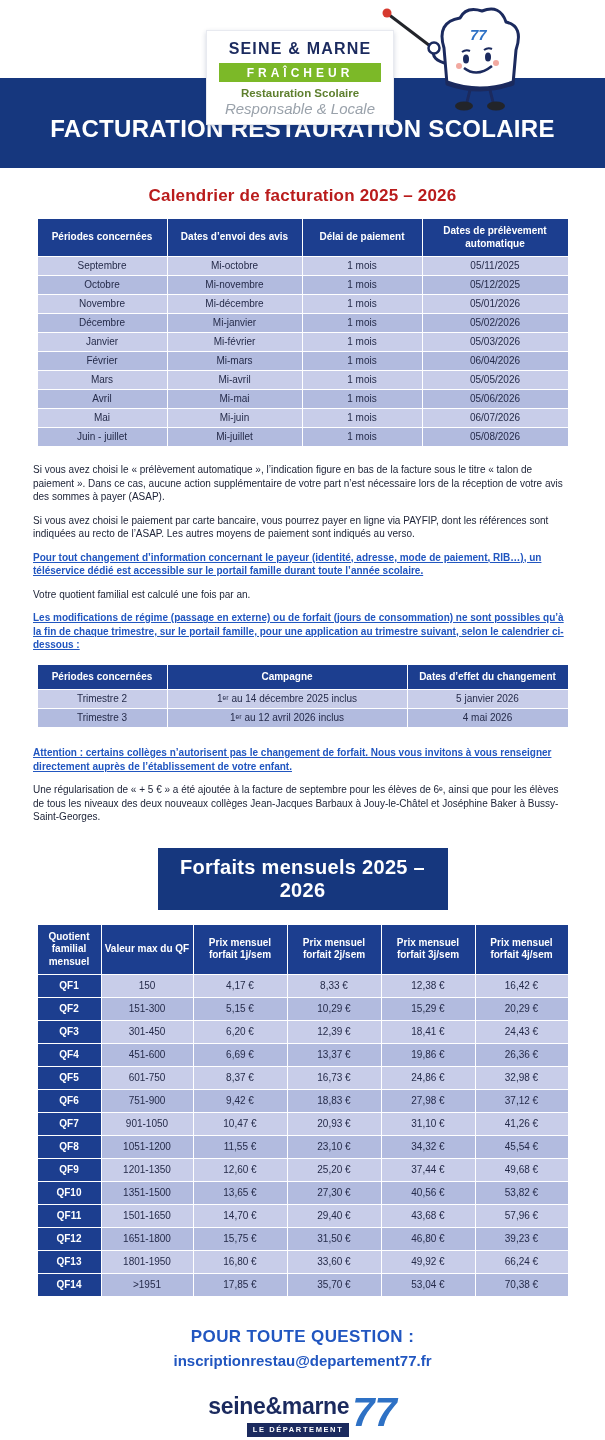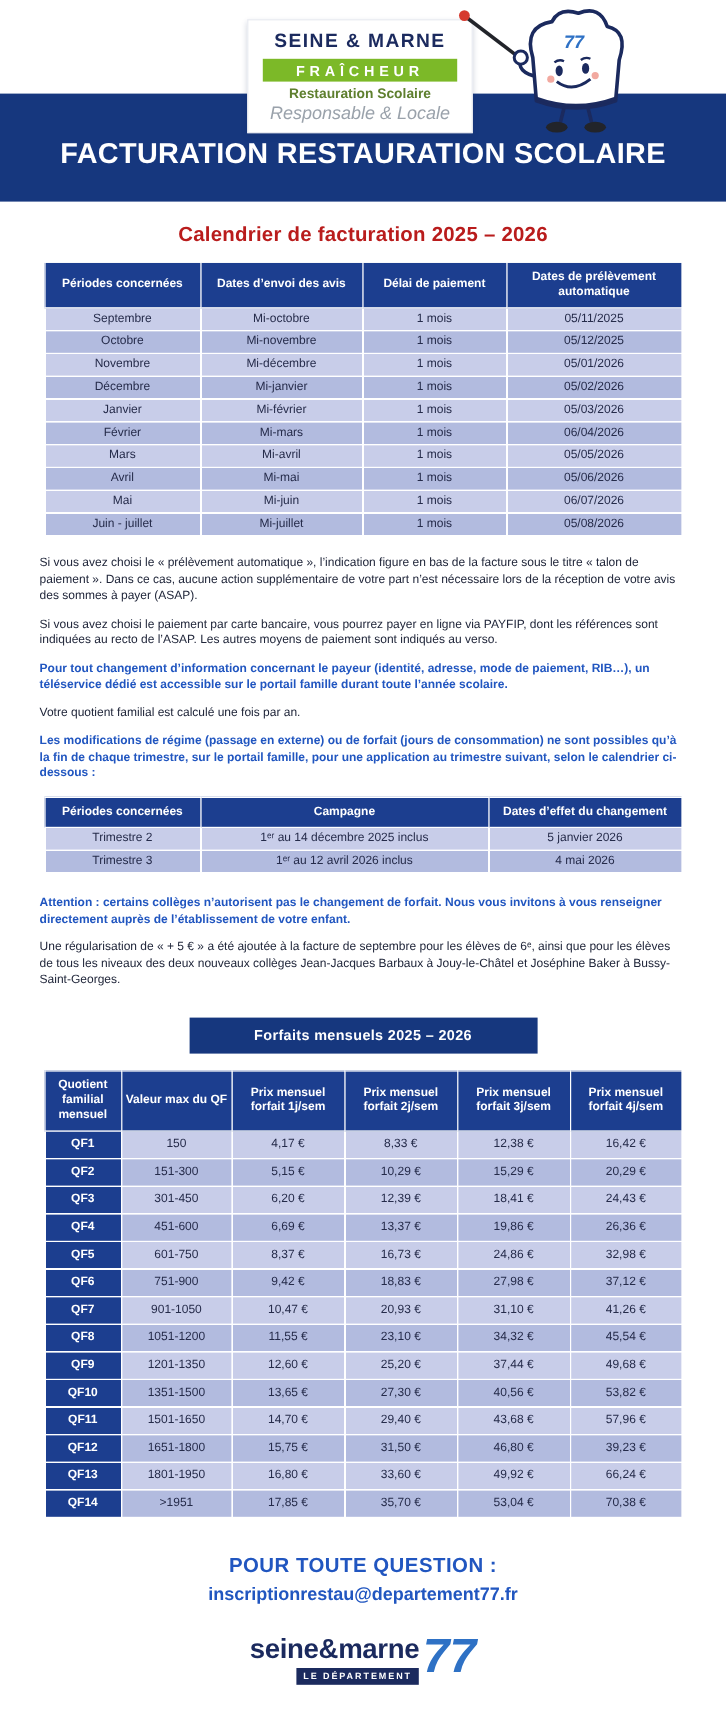--- a/index.html
+++ b/index.html
@@ -9,55 +9,55 @@
     background:#fff; font-family:"Liberation Sans","DejaVu Sans",sans-serif;
   }
   
   .header { position:relative; height:168px; }
   .band { position:absolute; top:78px; left:0; width:100%; height:90px; background:#16377e; }
   .main-title {
     position:absolute; top:115px; left:0; width:100%; text-align:center;
     color:#ffffff; font-size:24px; font-weight:700; letter-spacing:.3px; z-index:1;
   }
   .logo-box {
-    position:absolute; top:16px; left:206px; width:188px; background:#fff;
+    position:absolute; top:30px; left:206px; width:188px; background:#fff;
     border:1px solid #e8eaf0; box-shadow:0 2px 5px rgba(20,40,90,.20);
     padding:9px 8px 7px; text-align:center; z-index:2;
   }
   .logo-name { color:#1b2a5e; font-size:16px; font-weight:700; letter-spacing:1.2px; white-space:nowrap; }
   .logo-banner { margin:5px 4px; background:#7cb928; color:#fff; font-size:12px; font-weight:700; letter-spacing:4px; padding:3px 0 2px; }
   .logo-line2 { color:#5e7f2e; font-size:11.5px; font-weight:700; }
   .logo-line3 { color:#9aa2ab; font-size:15px; margin-top:1px;font-style:italic; }
   .mascot { position:absolute; top:2px; left:378px; width:152px; height:114px; z-index:3; }
   
   .section-title { margin-top:18px; text-align:center; color:#b91c1c; font-size:17px; font-weight:700; letter-spacing:.2px; }
   .banner {
     width:290px; margin:24px auto 0; background:#16377e; color:#fff; text-align:center;
-    font-size:12px; font-weight:700; padding:8px 0; letter-spacing:.3px;
+    font-size:20px; font-weight:700; padding:8px 0; letter-spacing:.3px;
   }
   
   table.data { table-layout:fixed; width:531px; margin:12px auto 0; border-collapse:collapse; }
   table.data th {
     background:#1c3e8f; color:#fff; font-size:10px; font-weight:700; text-align:center;
     vertical-align:middle; padding:6px 3px; border:1px solid #fff; line-height:1.25;
   }
   table.data td {
     font-size:10px; color:#252b4a; text-align:center; vertical-align:middle;
     padding:3px; border:1px solid #fff; line-height:1.2; white-space:nowrap; overflow:hidden;
   }
   table.data tbody tr:nth-child(odd) td { background:#c8cde9; }
   table.data tbody tr:nth-child(even) td { background:#b2bbdf; }
   table.forfaits td { padding:5px 3px; }
   table.data.forfaits tbody tr td:first-child { background:#1c3e8f; color:#fff; font-weight:700; }
   table.forfaits { margin-top:14px; }
   
   .text { margin:16px 33px 0; }
   .text2 { margin-top:18px; }
   .text p { font-size:10px; line-height:1.35; color:#20263a; margin-bottom:10px; text-align:left; }
-  .text p.blue { color:#2156c0; font-weight:700; }
+  .text p.blue { color:#2156c0; font-weight:700;text-decoration:underline; }
   
   .q-label { margin-top:30px; text-align:center; color:#2156c0; font-size:17px; font-weight:700; letter-spacing:.4px; }
   .email { display:block; margin-top:5px; text-align:center; color:#2156c0; font-size:15px; font-weight:700; text-decoration:none; }
   .footer-logo { margin-top:26px; display:flex; justify-content:center; align-items:flex-start; }
   .fl-left { text-align:right; }
   .fl-name { color:#1b2a5e; font-size:23px; font-weight:700; letter-spacing:-.3px; line-height:1; }
   .fl-badge { display:inline-block; background:#1b2a5e; color:#fff; font-size:7.5px; font-weight:700; letter-spacing:1.6px; padding:2.5px 6px; margin-top:3px; }
   .fl-77 { color:#2e71c5; font-size:40px; font-weight:700; font-style:italic; line-height:.85; margin-left:3px; }
 </style>
 </head>

